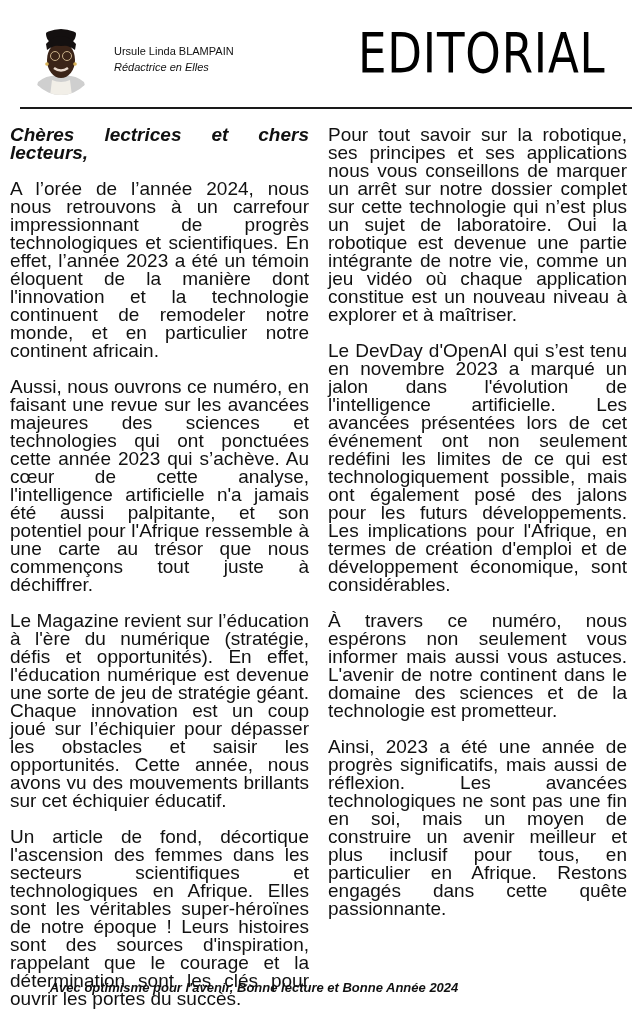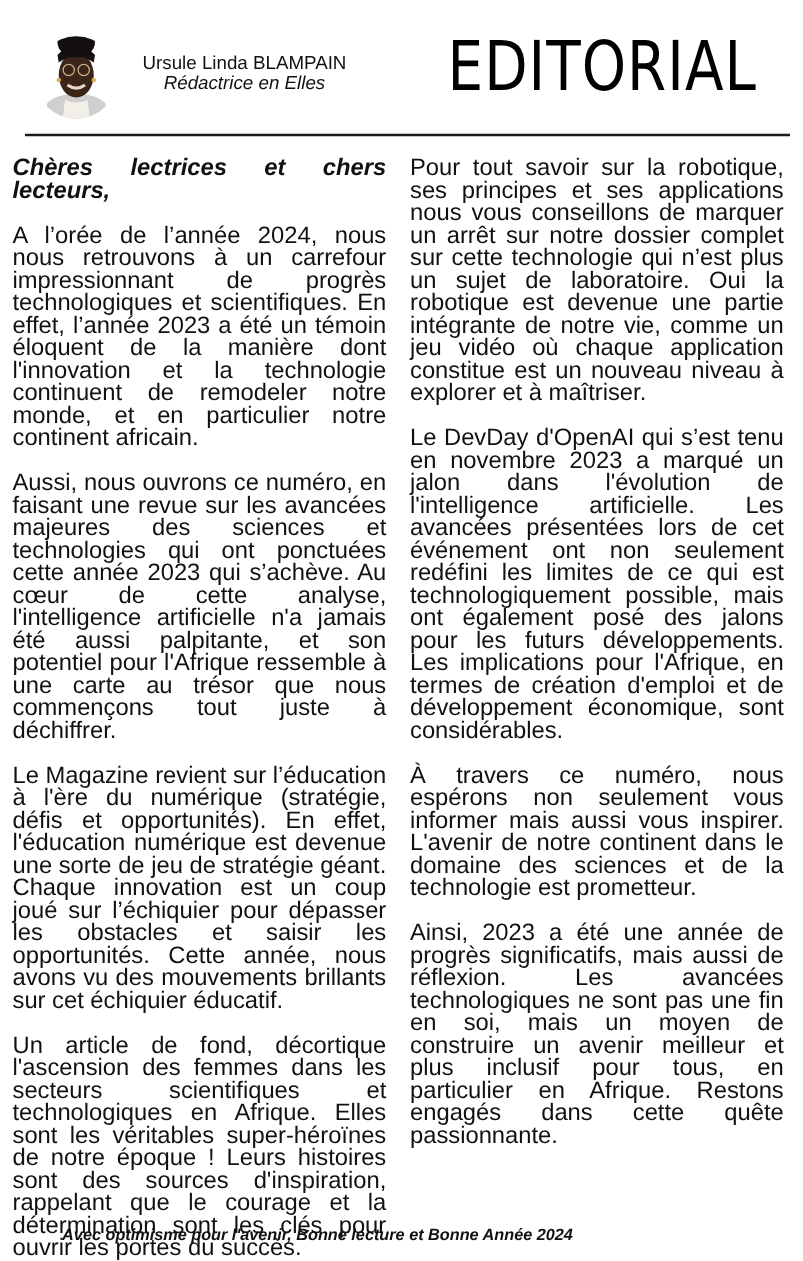--- a/index.html
+++ b/index.html
@@ -1,18 +1,18 @@
 <!DOCTYPE html>
 <html><head>
 <meta charset="utf-8">
 <style>
   html, body { margin:0; padding:0; background:#ffffff; }
   body { width:642px; height:1009px; position:relative; overflow:hidden; color:#111; font-family:"Liberation Sans", sans-serif; }
   .avatar { position:absolute; left:28px; top:20px; width:66px; height:76px; }
-  .author { position:absolute; left:114px; top:43px; font-size:15px; line-height:16px; color:#111;text-align:center; }
+  .author { position:absolute; left:114px; top:43px; font-size:11px; line-height:16px; color:#111; }
   .author .role { font-style:italic; }
   .title { position:absolute; left:358px; top:18px; font-family:"DejaVu Sans", sans-serif; font-size:55px; letter-spacing:1px; line-height:70px; transform:scaleX(0.82); transform-origin:left top; color:#000; font-weight:400; }
   .divider { position:absolute; left:20px; top:107px; width:612px; height:2px; background:#1a1a1a; }
   .col { position:absolute; top:126px; width:299px; font-size:19px; line-height:18px; text-align:justify; }
   .col.left { left:10px; }
   .col.right { left:328px; }
   .col p { margin:0 0 18px 0; }
   .greeting { font-weight:bold; font-style:italic; }
   .closing { position:absolute; left:0; width:508px; top:980px; text-align:center; font-weight:bold; font-style:italic; font-size:13px; line-height:16px; }
 </style>
@@ -55,17 +55,17 @@
   <p class="greeting">Chères lectrices et chers lecteurs,</p>
   <p>A l’orée de l’année 2024, nous nous retrouvons à un carrefour impressionnant de progrès technologiques et scientifiques. En effet, l’année 2023 a été un témoin éloquent de la manière dont l'innovation et la technologie continuent de remodeler notre monde, et en particulier notre continent africain.</p>
   <p>Aussi, nous ouvrons ce numéro, en faisant une revue sur les avancées majeures des sciences et technologies qui ont ponctuées cette année 2023 qui s’achève. Au cœur de cette analyse, l'intelligence artificielle n'a jamais été aussi palpitante, et son potentiel pour l'Afrique ressemble à une carte au trésor que nous commençons tout juste à déchiffrer.</p>
   <p>Le Magazine revient sur l’éducation à l'ère du numérique (stratégie, défis et opportunités). En effet, l'éducation numérique est devenue une sorte de jeu de stratégie géant. Chaque innovation est un coup joué sur l’échiquier pour dépasser les obstacles et saisir les opportunités. Cette année, nous avons vu des mouvements brillants sur cet échiquier éducatif.</p>
   <p>Un article de fond, décortique l'ascension des femmes dans les secteurs scientifiques et technologiques en Afrique. Elles sont les véritables super-héroïnes de notre époque ! Leurs histoires sont des sources d'inspiration, rappelant que le courage et la détermination sont les clés pour ouvrir les portes du succès.</p>
 </div>
 
 <div class="col right">
   <p>Pour tout savoir sur la robotique, ses principes et ses applications nous vous conseillons de marquer un arrêt sur notre dossier complet sur cette technologie qui n’est plus un sujet de laboratoire. Oui la robotique est devenue une partie intégrante de notre vie, comme un jeu vidéo où chaque application constitue est un nouveau niveau à explorer et à maîtriser.</p>
   <p>Le DevDay d'OpenAI qui s’est tenu en novembre 2023 a marqué un jalon dans l'évolution de l'intelligence artificielle. Les avancées présentées lors de cet événement ont non seulement redéfini les limites de ce qui est technologiquement possible, mais ont également posé des jalons pour les futurs développements. Les implications pour l'Afrique, en termes de création d'emploi et de développement économique, sont considérables.</p>
-  <p>À travers ce numéro, nous espérons non seulement vous informer mais aussi vous inspirer. L'avenir de notre continent dans le domaine des sciences et de la technologie est prometteur.</p>
+  <p>À travers ce numéro, nous espérons non seulement vous informer mais aussi vous astuces. L'avenir de notre continent dans le domaine des sciences et de la technologie est prometteur.</p>
   <p>Ainsi, 2023 a été une année de progrès significatifs, mais aussi de réflexion. Les avancées technologiques ne sont pas une fin en soi, mais un moyen de construire un avenir meilleur et plus inclusif pour tous, en particulier en Afrique. Restons engagés dans cette quête passionnante.</p>
 </div>
 
 <div class="closing">Avec optimisme pour l'avenir, Bonne lecture et Bonne Année 2024</div>
 
 </body></html>

